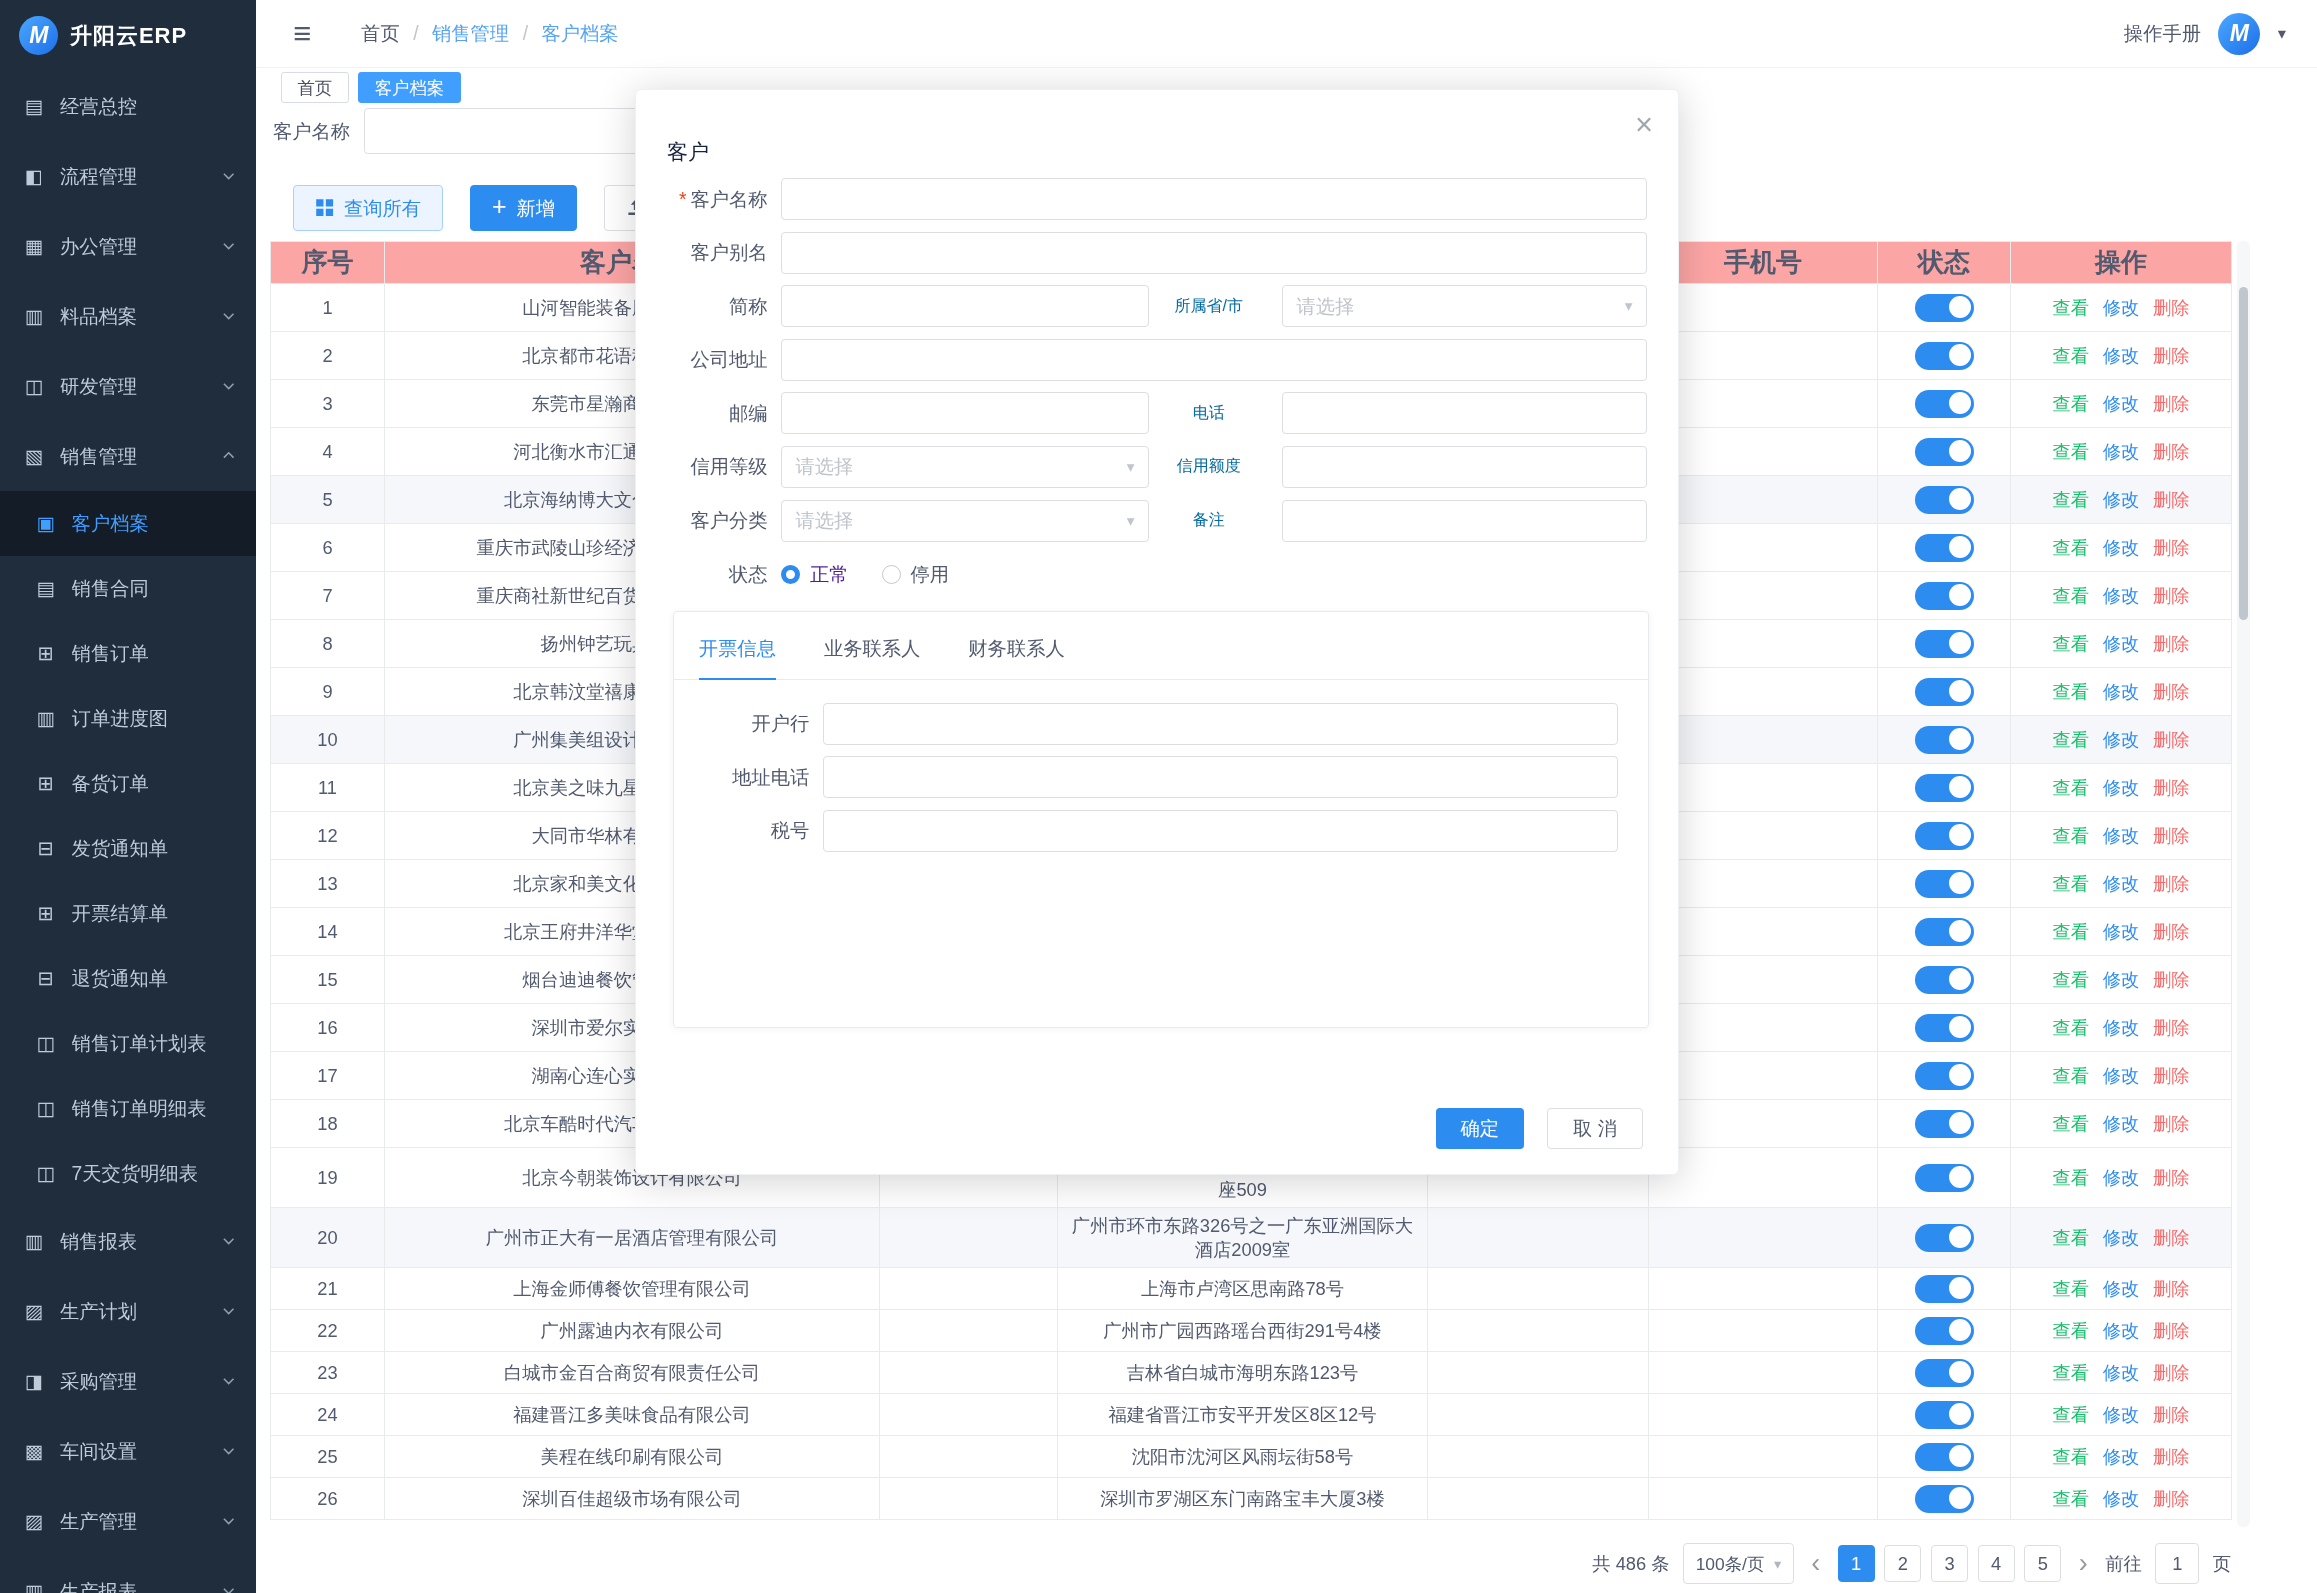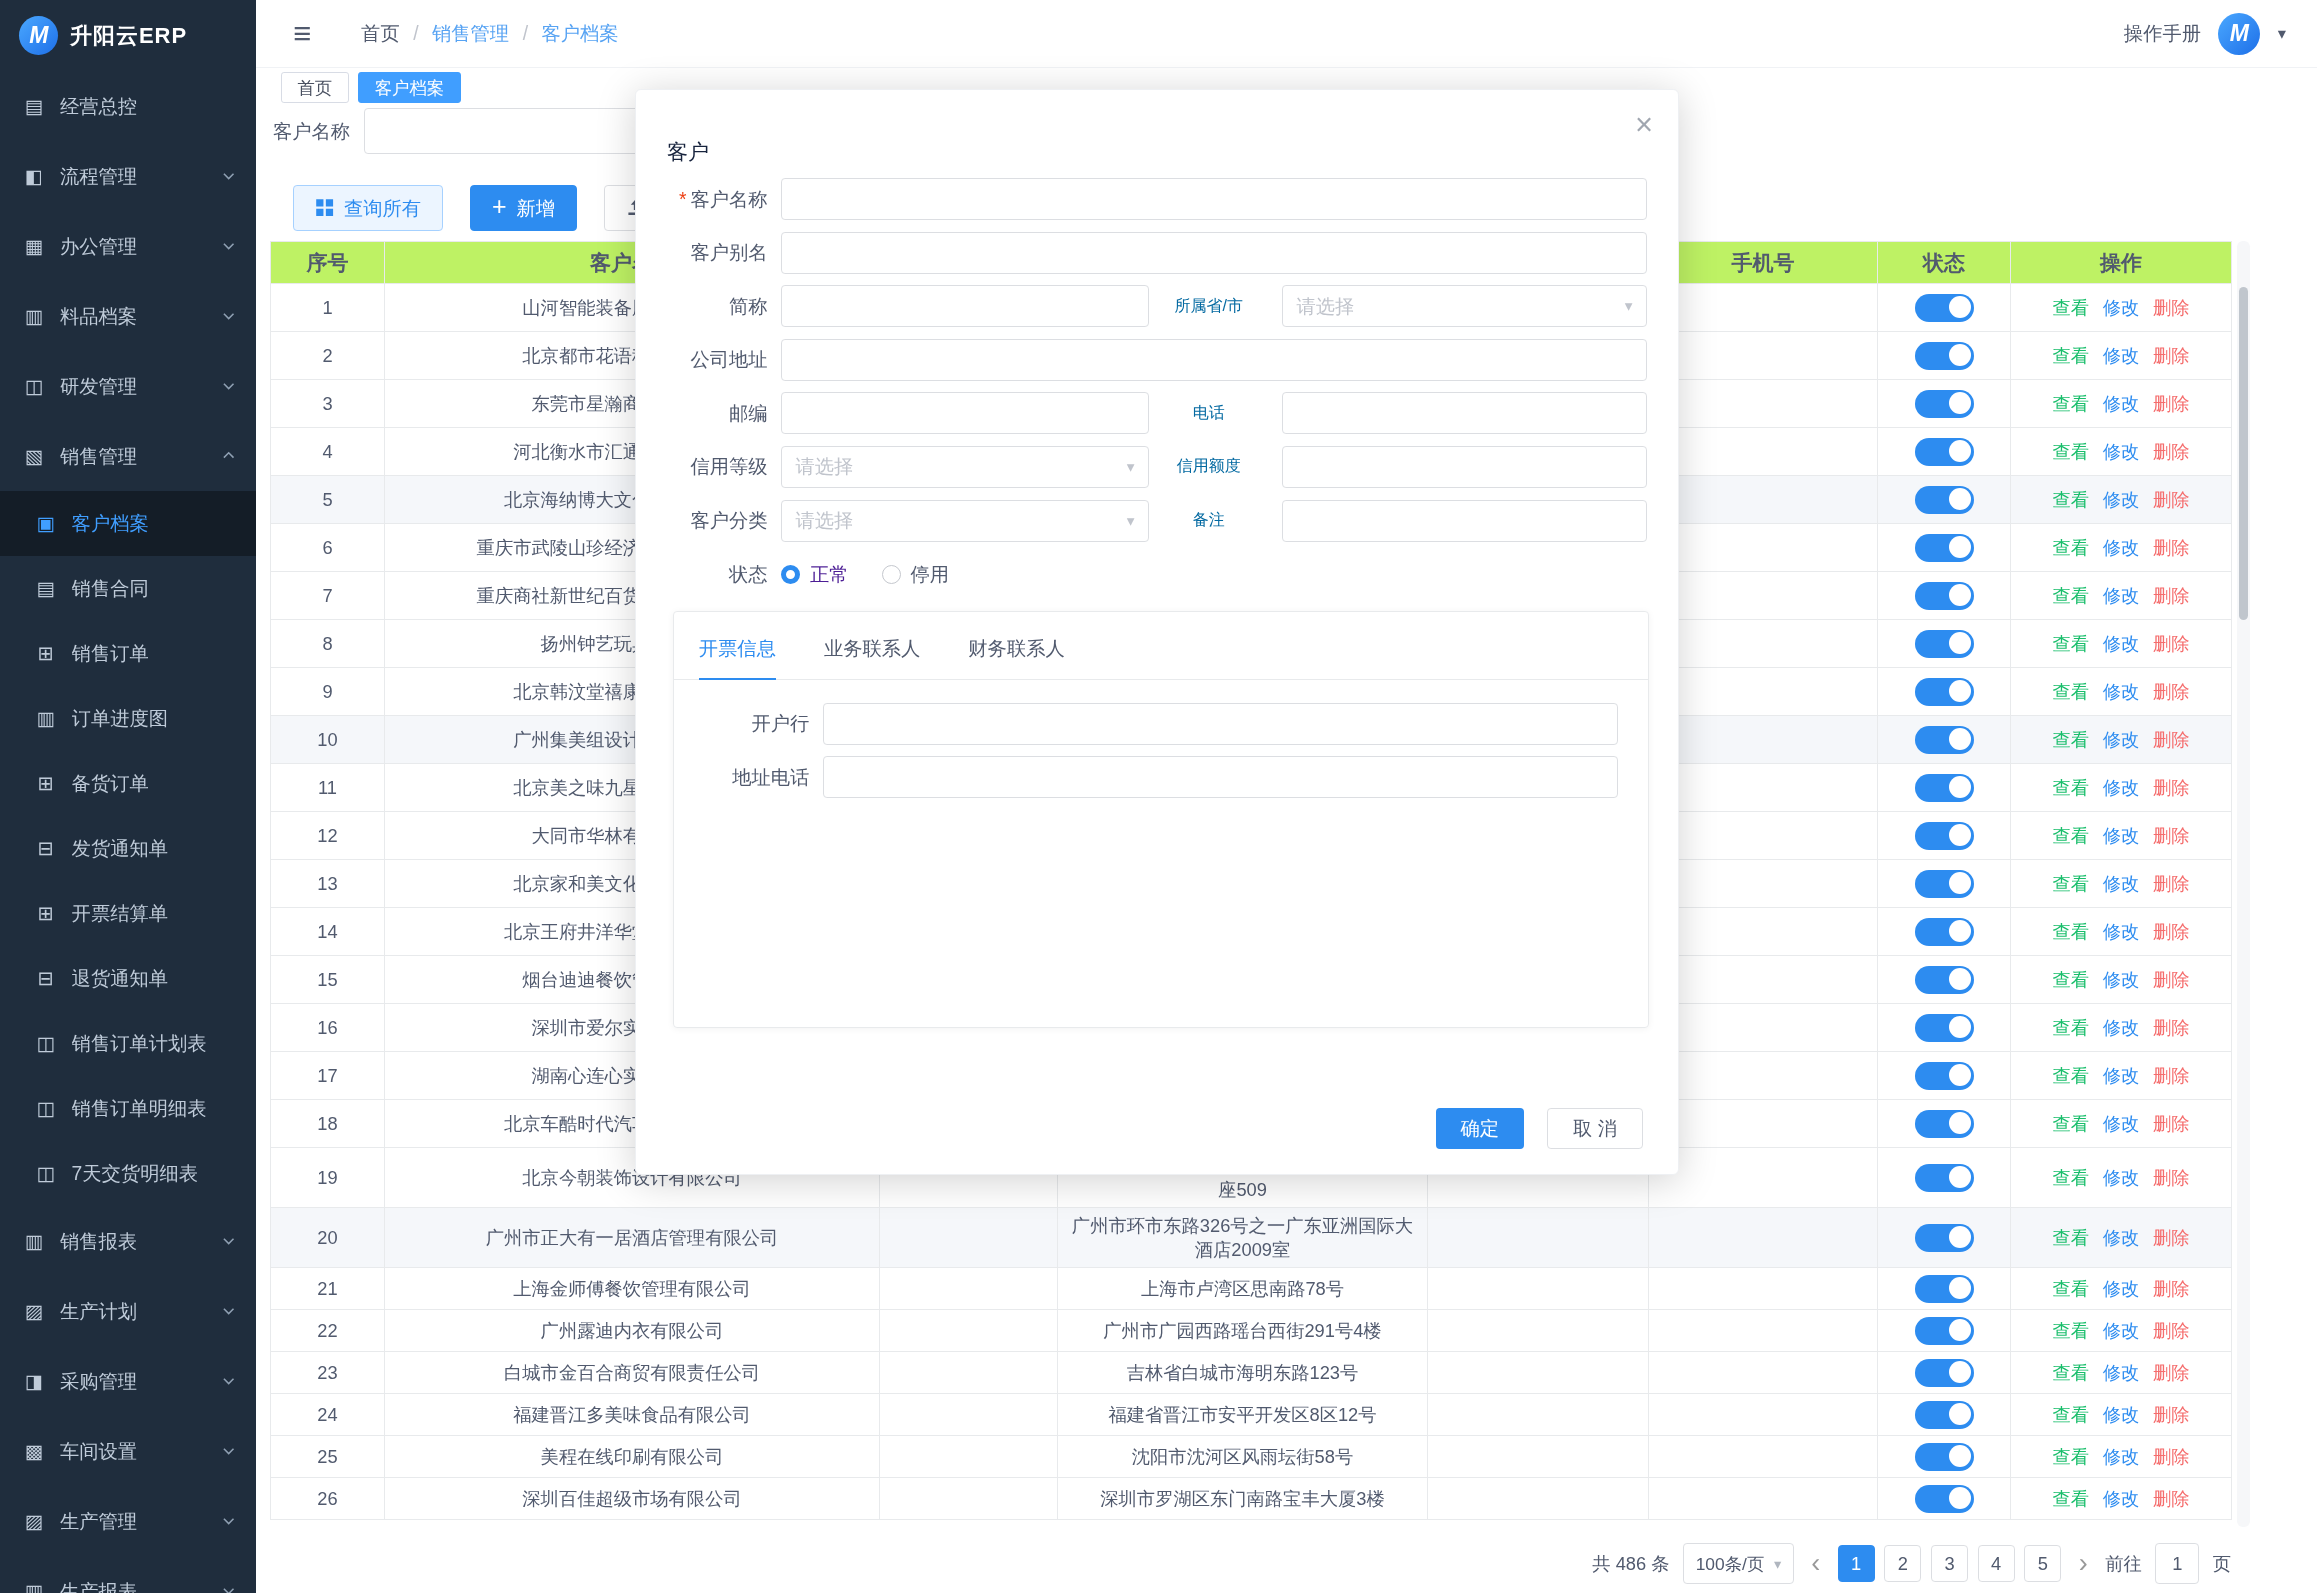--- a/index.html
+++ b/index.html
@@ -42,21 +42,21 @@
   .toolbar{position:absolute;left:293px;top:185px;display:flex;gap:27px;z-index:1}
   .btn{height:46px;padding:0 21px;border-radius:3.9px;font-size:19.3px;display:flex;align-items:center;gap:9.7px;cursor:pointer;border:1px solid transparent;white-space:nowrap}
   .btn-ghost{background:#ecf5ff;border-color:#a6d1ff;color:#2d8cf0}
   .btn-primary{background:#2d8cf0;border-color:#2d8cf0;color:#fff}
   .btn-default{background:#fff;border-color:#dcdee2;color:#515a6e}
   .btn .plus{font-size:25px;line-height:1;margin-top:-2.9px}
 
   
   .table-wrap{position:absolute;left:270px;top:241px;width:1961px;z-index:1}
   table{border-collapse:collapse;width:1961px;table-layout:fixed;font-size:18.3px}
-  th{background:#bef264;height:42px;font-weight:bold;color:#515a6e;border:1px solid #e8eaec;font-size:21px;padding:0 7.7px}
+  th{background:#fca5a5;height:42px;font-weight:bold;color:#515a6e;border:1px solid #e8eaec;font-size:26px;padding:0 7.7px}
   td{border:1px solid #e8eaec;text-align:center;padding:3.9px 9.7px;color:#515a6e;overflow:hidden}
   tr.r-std td{height:48px}
   tr.r-tall td{height:60px;line-height:1.3}
   tr.r-short td{height:42px}
   tr.shaded td{background:#f5f7fa}
   .toggle{display:inline-block;width:59px;height:28px;border-radius:14.5px;background:#2d8cf0;position:relative;vertical-align:middle;cursor:pointer}
   .toggle::after{content:"";position:absolute;right:2.9px;top:2.9px;width:22px;height:22px;border-radius:50%;background:#fff}
   .op{margin:0 6.8px;cursor:pointer;white-space:nowrap}
   .op.view{color:#19be6b}.op.edit{color:#2d8cf0}.op.del{color:#f56c6c}
 
@@ -674,20 +674,24 @@
     </div>
     <div class="card-fields">
       <div class="card-row">
         <span class="card-label">开户行</span>
         <input class="f-input" style="">
       </div>
       <div class="card-row">
         <span class="card-label">地址电话</span>
         <input class="f-input" style="">
       </div>
+      <div class="card-row">
+        <span class="card-label">税号</span>
+        <input class="f-input" style="">
+      </div>
     </div>
   </div>
 
   <div class="dlg-footer">
     <div class="dlg-btn ok">确定</div>
     <div class="dlg-btn cancel">取 消</div>
   </div>
 </div>
 
 

